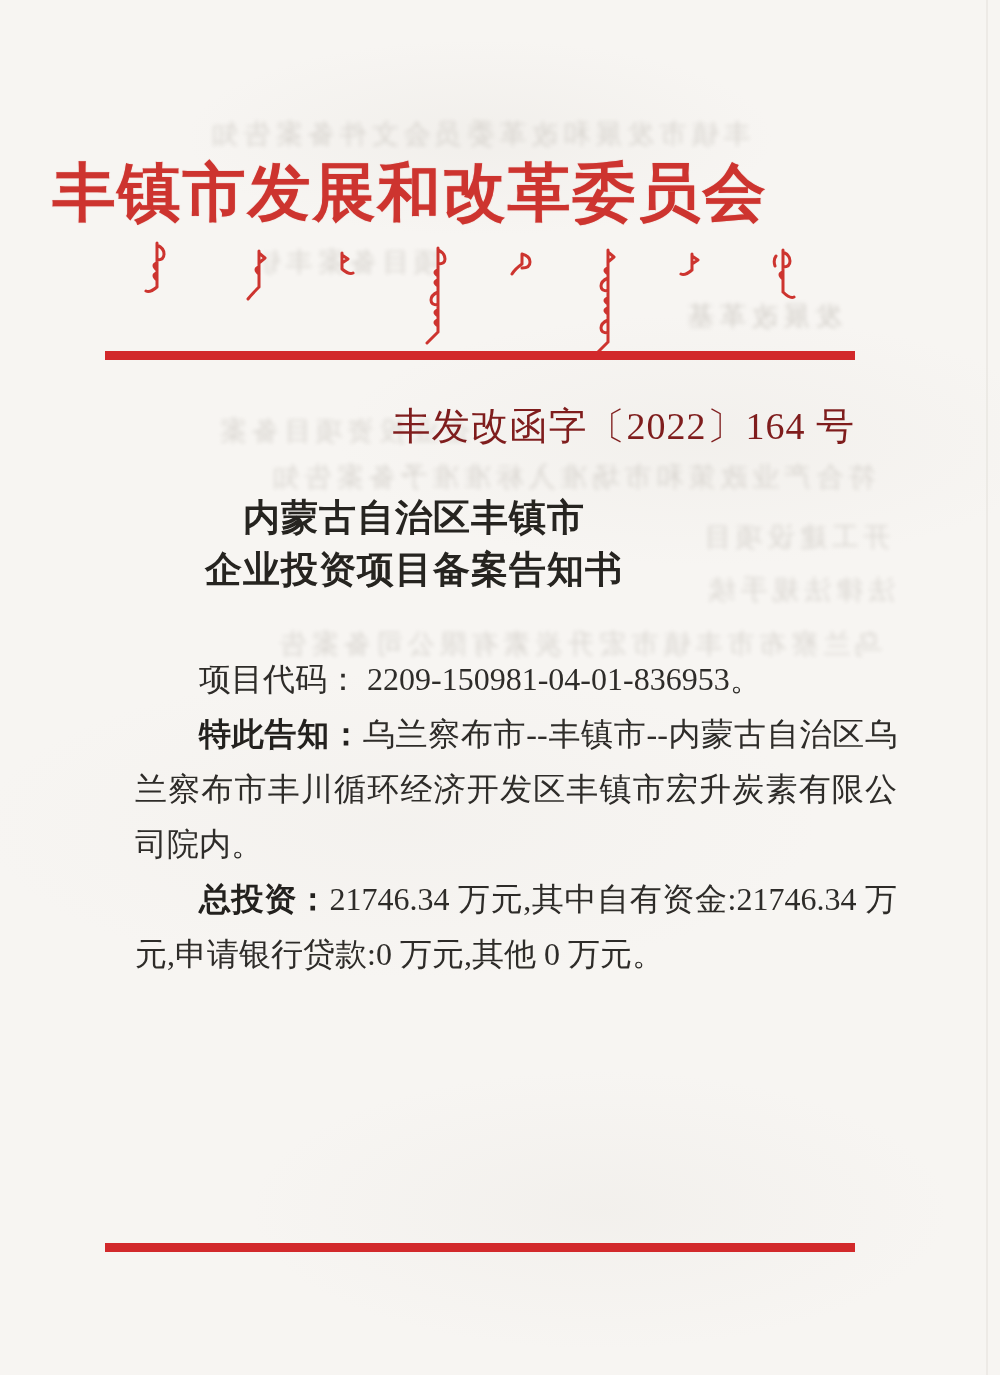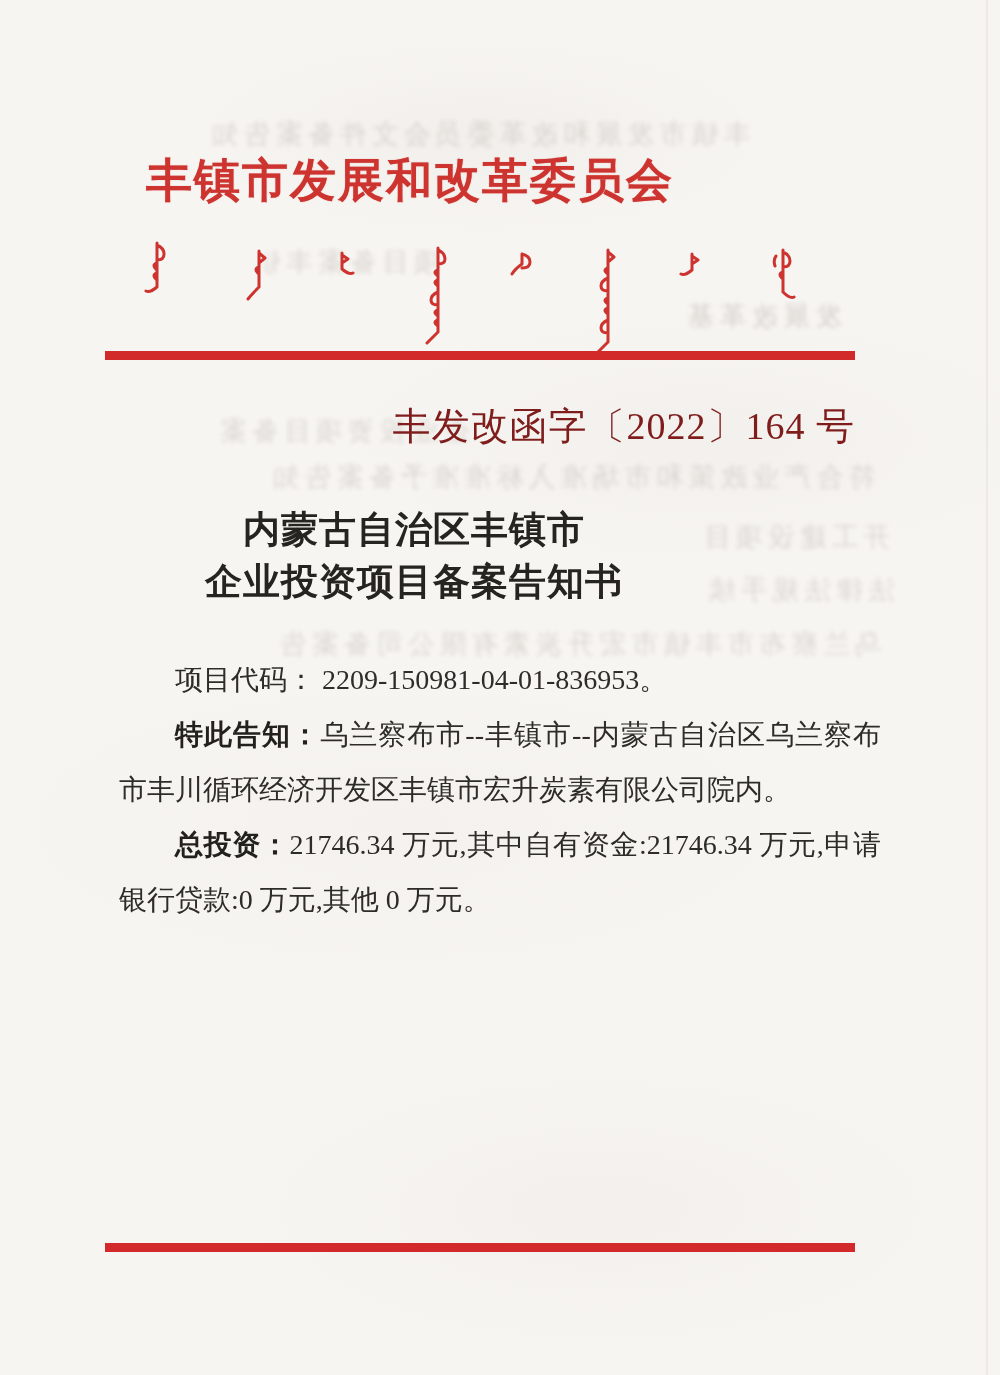--- a/index.html
+++ b/index.html
@@ -14,46 +14,46 @@
       radial-gradient(420px 140px at 48% 10%, rgba(216,212,205,.18), transparent 70%),
       radial-gradient(520px 180px at 70% 32%, rgba(216,212,205,.15), transparent 70%),
       radial-gradient(600px 220px at 40% 60%, rgba(222,218,212,.12), transparent 70%),
       radial-gradient(500px 200px at 60% 88%, rgba(216,212,205,.15), transparent 70%);
   }
   .page-edge{position:absolute;top:0;bottom:0;right:12px;width:2px;background:#e6e3de;opacity:.6;}
 
   
   .agency-header{
     position:absolute;top:150px;left:0;width:820px;text-align:center;
-    font-size:46px;font-weight:900;letter-spacing:2px;
+    font-size:63px;font-weight:900;letter-spacing:2px;
     color:#cd342f;
     text-shadow:0 0 1px rgba(205,52,47,.55);
     white-space:nowrap;
   }
   .mongolian-row{position:absolute;top:0;left:0;}
   .mongolian-row svg{position:absolute;overflow:visible;}
   .mongolian-row path{stroke:#cd342f;stroke-width:3;fill:none;stroke-linecap:round;stroke-linejoin:round;}
 
   .red-rule{position:absolute;left:105px;width:750px;height:9px;background:#d2292b;}
   .red-rule.top{top:351px;}
   .red-rule.bottom{top:1243px;}
 
   .doc-number{
     position:absolute;top:401px;right:145px;
     font-size:38px;color:#7f1d1d;letter-spacing:1px;white-space:nowrap;
   }
 
   .doc-title{
     position:absolute;top:492px;left:0;width:828px;text-align:center;
-    font-size:37px;font-weight:bold;color:#262420;line-height:52px;letter-spacing:1px;margin-top:12px;
+    font-size:37px;font-weight:bold;color:#262420;line-height:52px;letter-spacing:1px;
   }
 
   .doc-body{
-    position:absolute;top:652px;left:119px;width:762px;
-    font-size:28px;line-height:55px;color:#2e2c29;
+    position:absolute;top:652px;left:135px;width:762px;
+    font-size:32px;line-height:55px;color:#2e2c29;
     text-align:justify;
   }
   .doc-body p{margin:0;text-indent:2em;}
   .doc-body b{font-weight:bold;color:#23211e;}
 
   
   .ghost{
     position:absolute;height:36px;overflow:hidden;white-space:nowrap;
     font-size:27px;letter-spacing:5px;color:#a09a91;
     opacity:.32;filter:blur(2px);transform:scaleX(-1);

